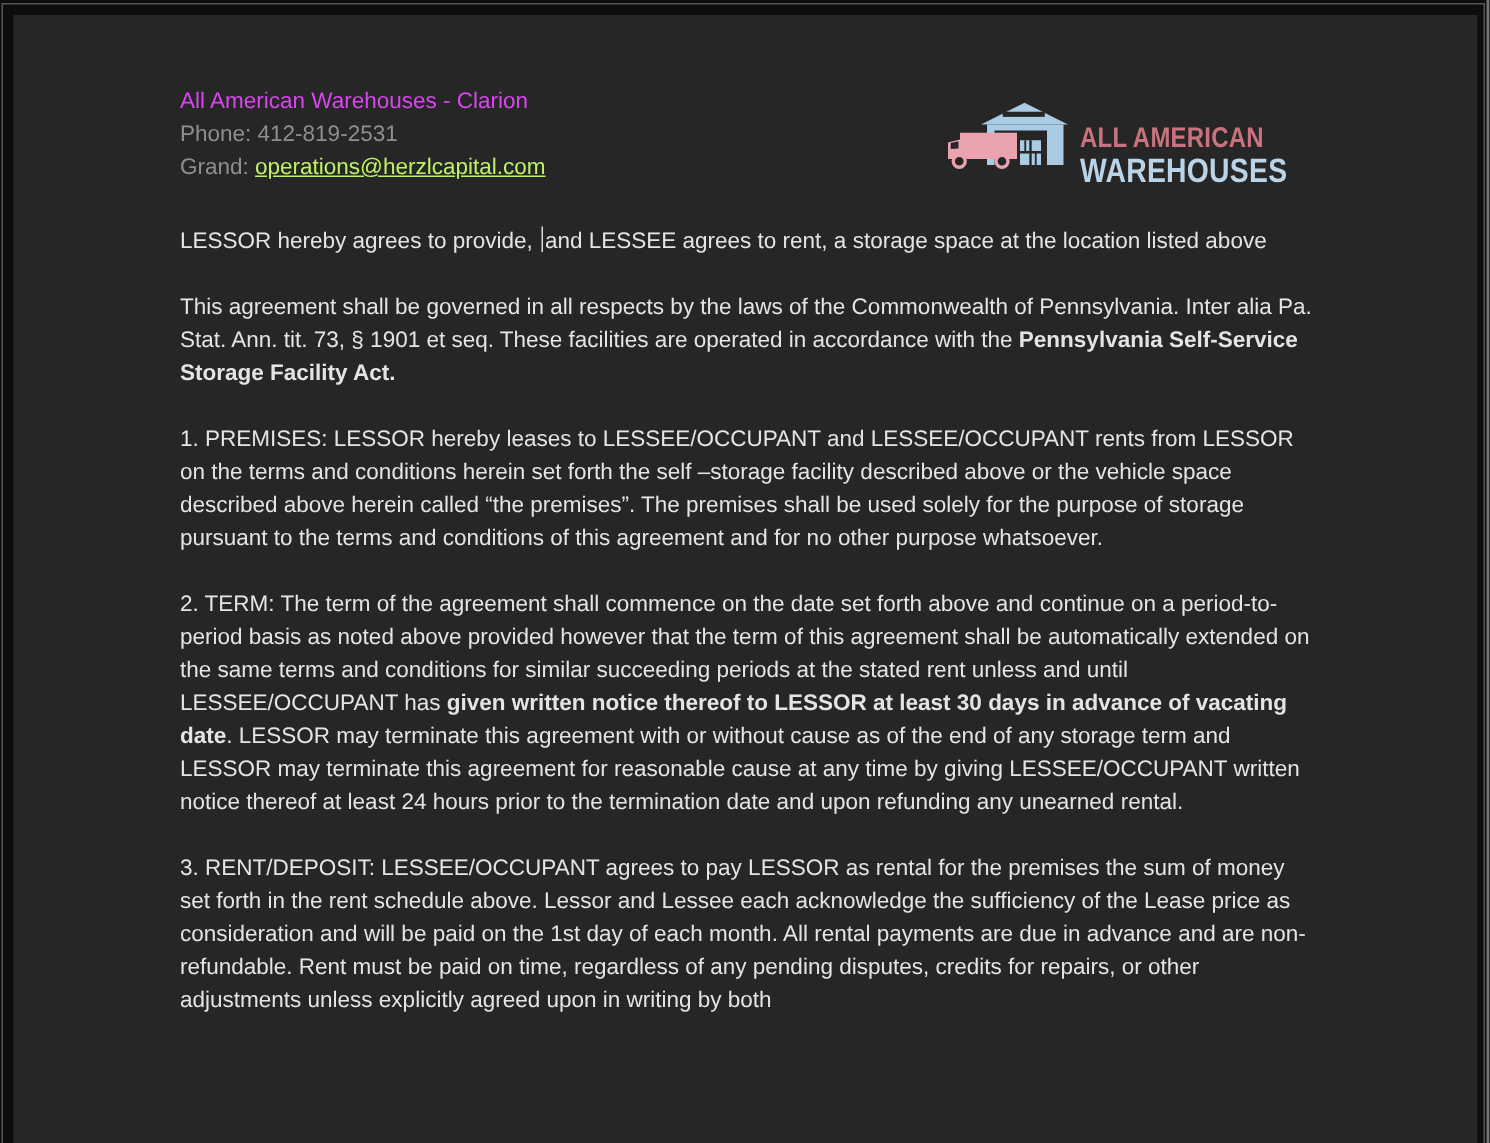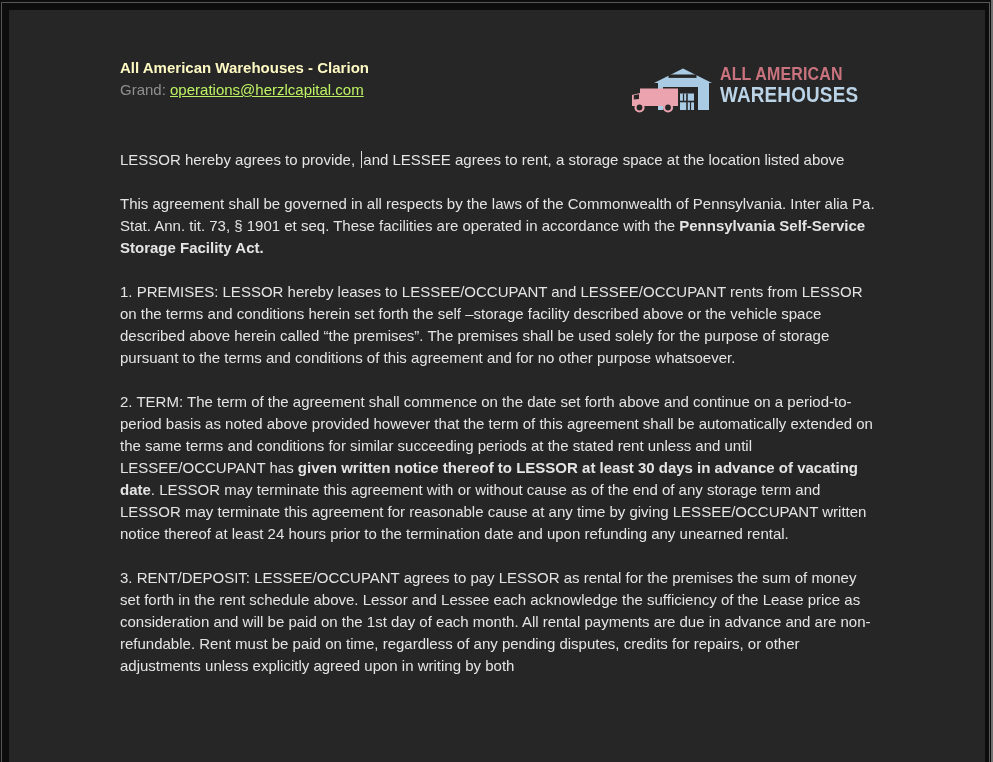--- a/index.html
+++ b/index.html
@@ -27,25 +27,25 @@
   .content {
     padding: 47px 100px 0 111px;
   }
   .header-row {
     display: flex; justify-content: space-between; align-items: flex-start;
     margin-bottom: 25px;
   }
   .company-info {
     font-size: 15px; line-height: 22px; color: #8f8f8f;
   }
-  .company-name { font-weight: bold; color: #fef9c3; }
+  .company-name { font-weight: normal; color: #d946ef; }
   .email-link {
     color: #4d79b0; text-decoration: underline; cursor: pointer;
   }
-  .logo { display: flex; align-items: flex-start; margin-top: 7px; flex: none; }
+  .logo { display: flex; align-items: flex-end; margin-top: 7px; flex: none; }
   .logo-text {
     margin-left: 2px; font-weight: bold; white-space: nowrap;
     transform: scaleX(0.84); transform-origin: left top;
   }
   .logo-line1 { font-size: 19px; line-height: 20px; letter-spacing: 0.2px; }
   .logo-line2 { font-size: 22.5px; line-height: 22px; letter-spacing: 0.2px; }
   .doc {
     max-width: 757px;
     font-size: 15px; line-height: 22px; color: #e4e4e4;
   }
@@ -61,20 +61,21 @@
 
 <div class="window-outline"></div>
 <div class="right-edge"></div>
 
 <div class="panel" style="background: rgb(38, 38, 38);">
   <div class="content">
 
     <div class="header-row">
       <div class="company-info">
         <div class="company-name">All American Warehouses - Clarion</div>
+        <div>Phone: 412-819-2531</div>
         <div><span>Grand: </span><a class="email-link" style="color: #bef264;">operations@herzlcapital.com</a></div>
       </div>
 
       <div class="logo">
         <span>
           <svg width="86" height="56" viewBox="0 0 86 56" xmlns="http://www.w3.org/2000/svg">
 
             <polygon points="22,19 51,4.5 80,19" fill="#a9cbe4"></polygon>
             <rect x="36.5" y="10.5" width="28" height="3.4" fill="#262626"></rect>
             <rect x="26" y="19" width="51" height="27" fill="#a9cbe4"></rect>

